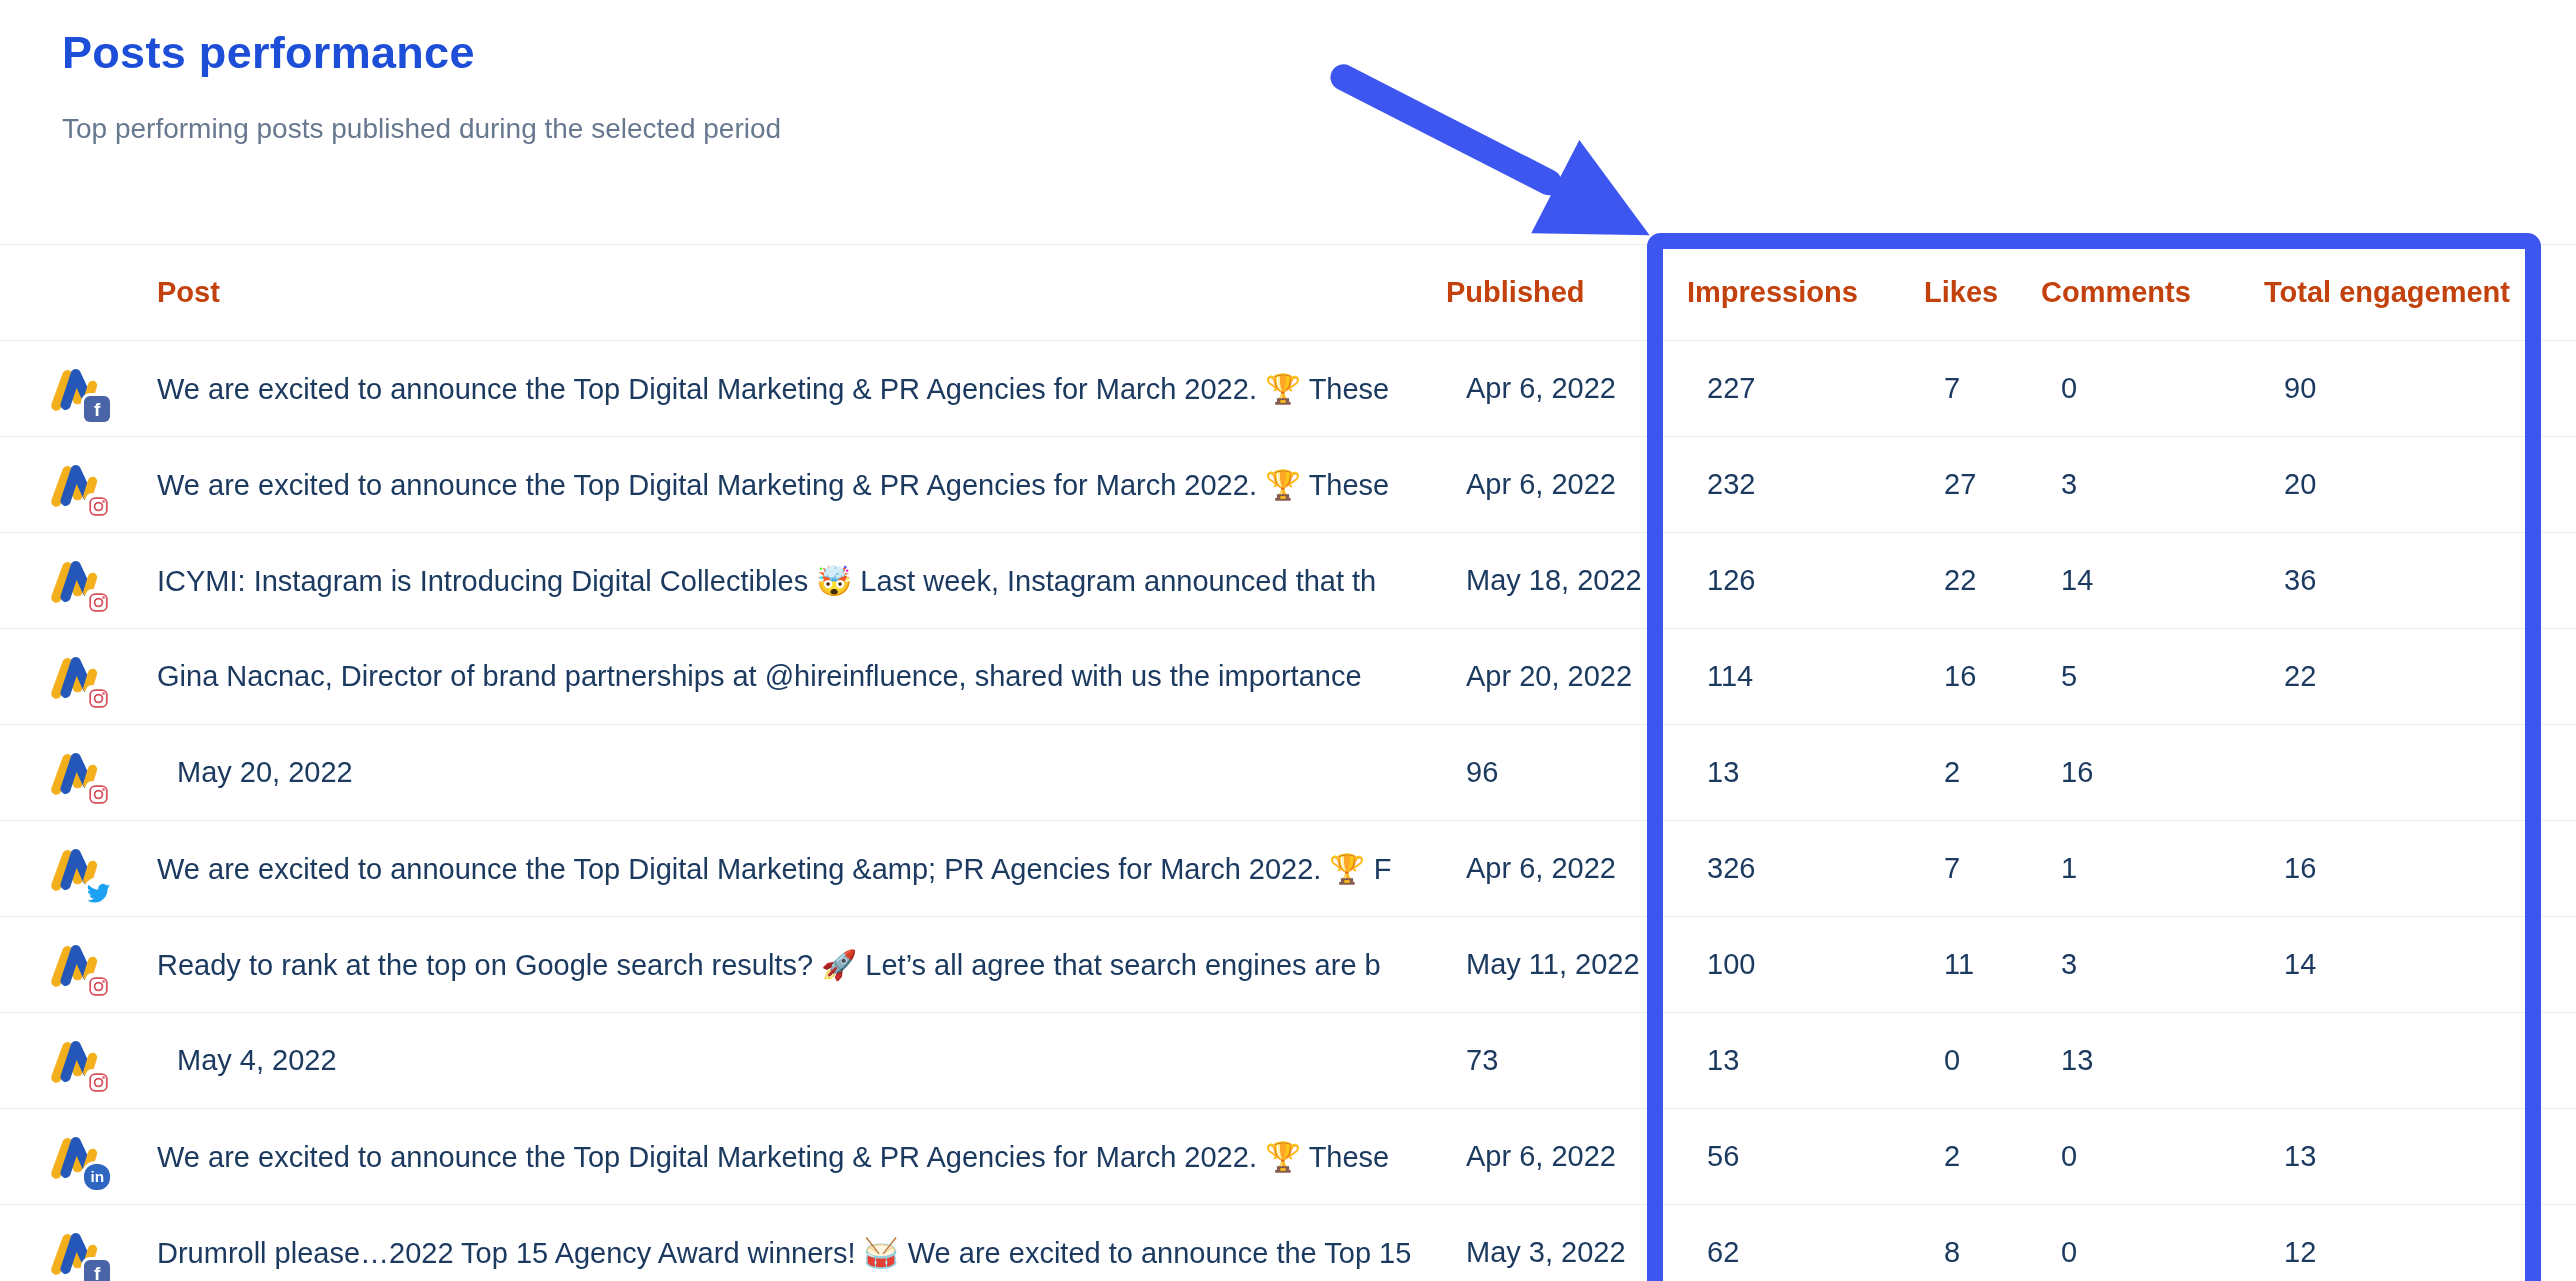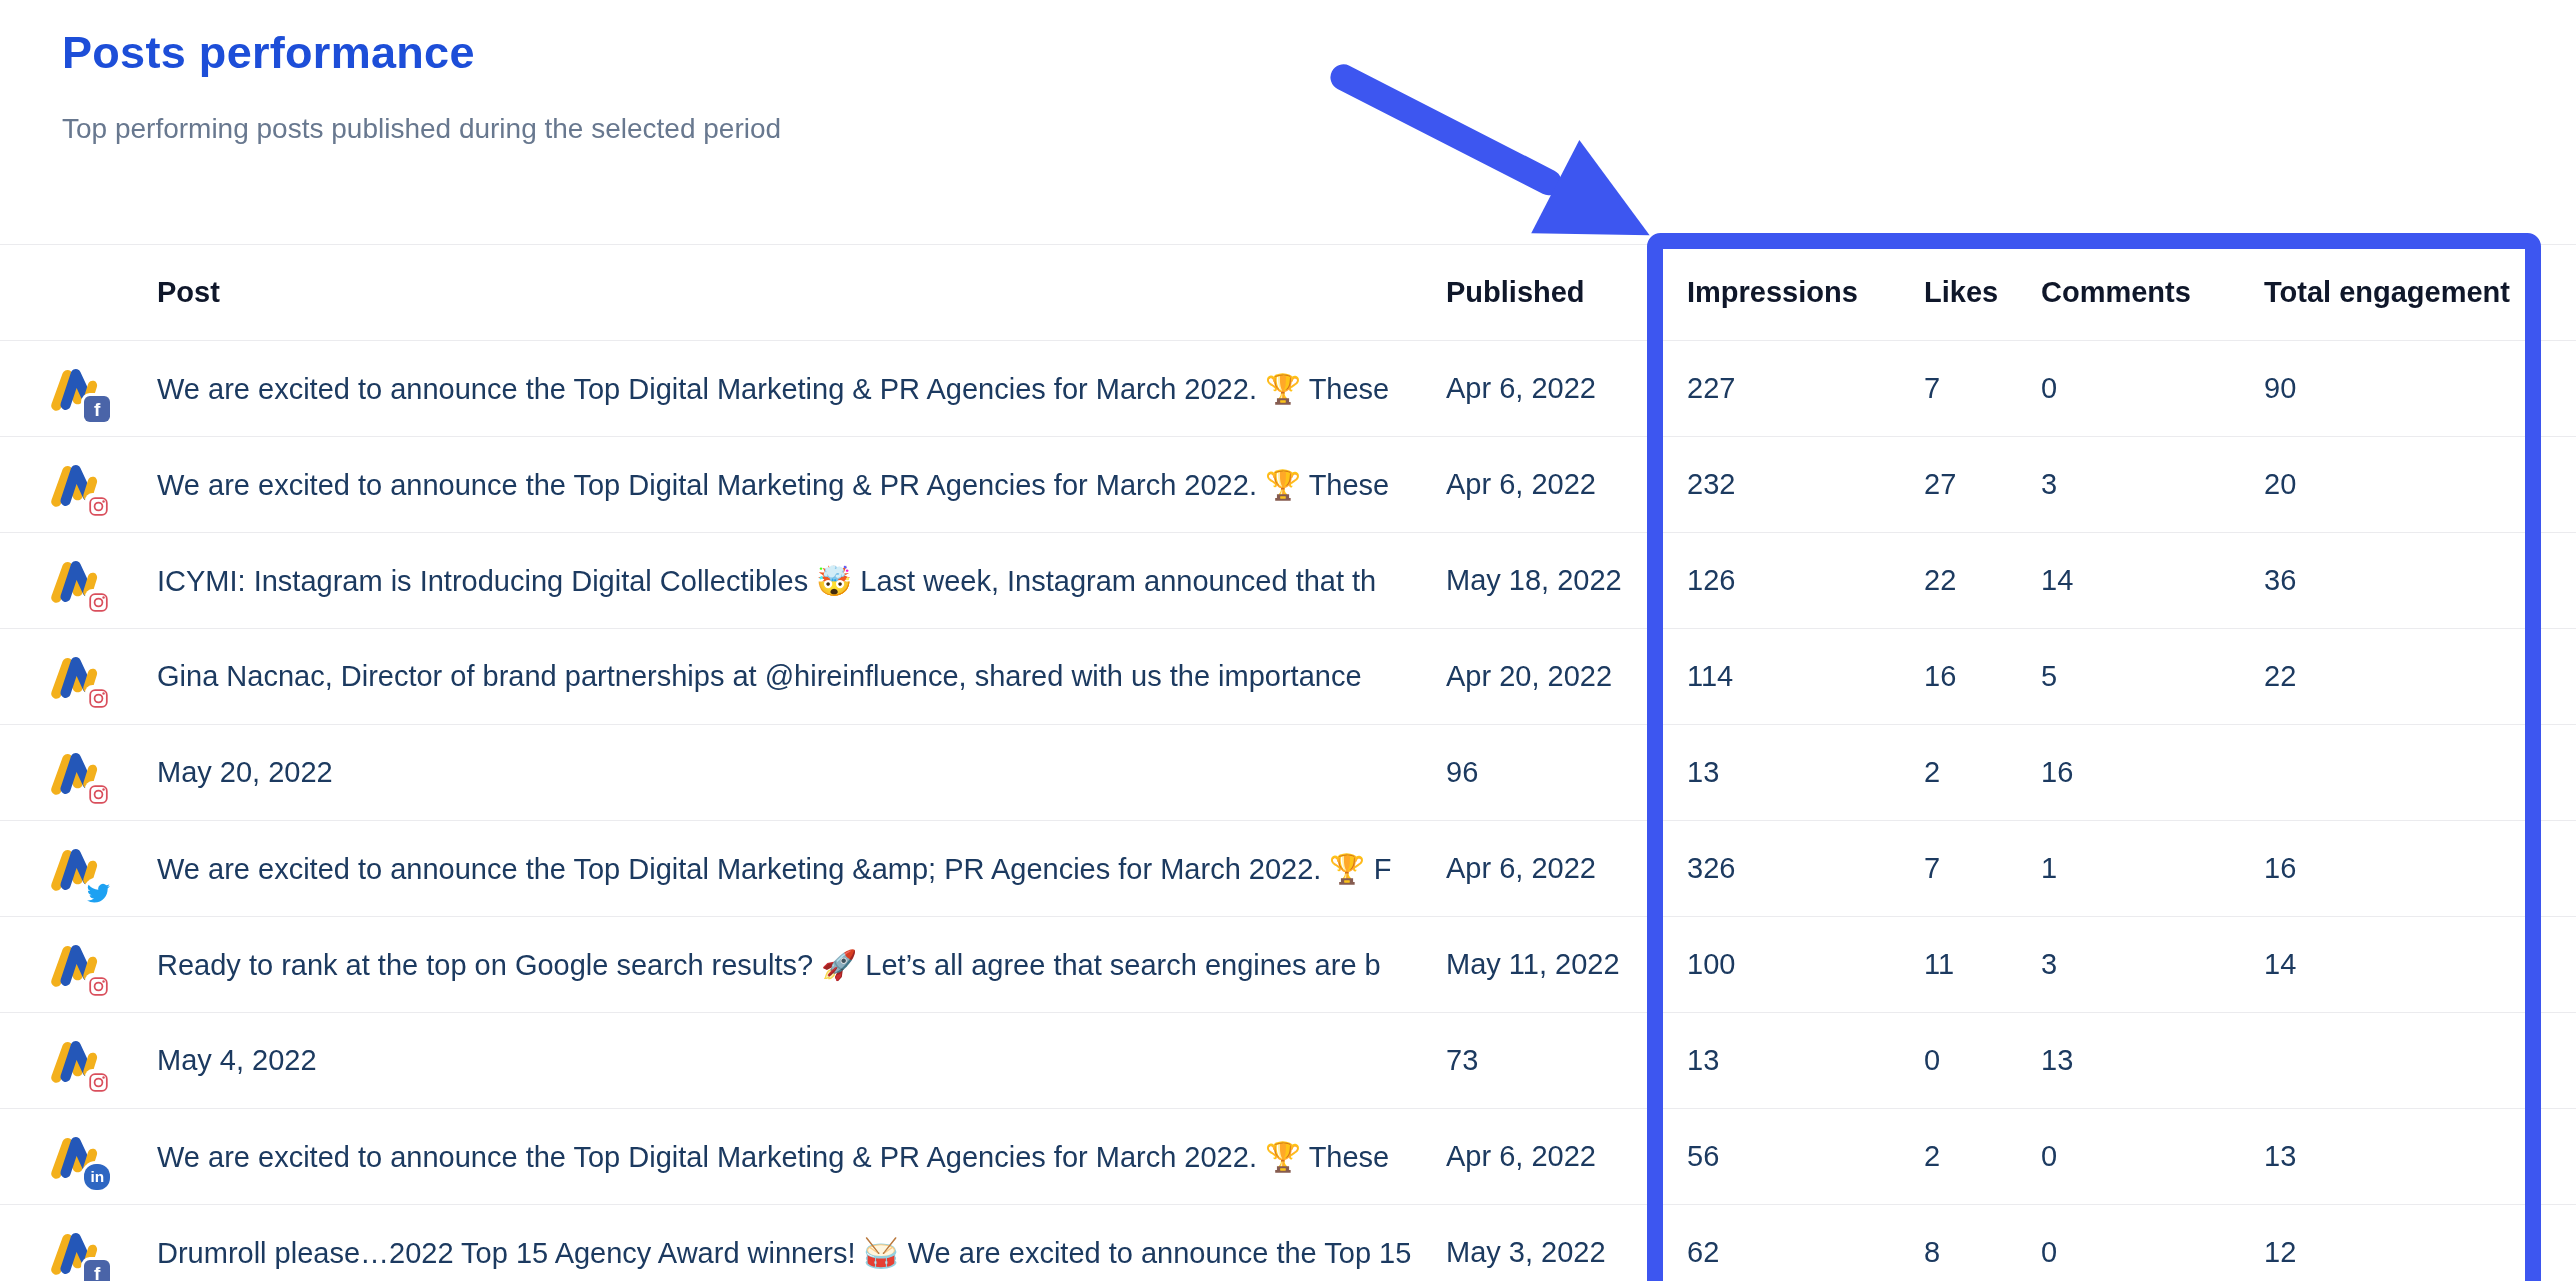--- a/index.html
+++ b/index.html
@@ -6,23 +6,23 @@
   body{width:2576px;height:1281px;overflow:hidden;font-family:"Liberation Sans",sans-serif;}
   .stage{position:relative;width:2576px;height:1281px;background:#ffffff;}
 
   .page-title{margin:27px 0 0 62px;font-size:45px;font-weight:700;color:#1d4ed8;letter-spacing:0.3px;}
   .page-subtitle{margin:34px 0 0 62px;font-size:28px;color:#68788f;}
 
   .table{position:absolute;top:217px;left:0;width:2576px;}
   .row{display:grid;grid-template-columns:118px 1289px 241px 237px 117px 223px 1fr;
        padding-left:39px;box-sizing:border-box;align-items:center;height:96px;
        border-top:1.9px solid #ebebee;background:#ffffff;}
-  .thead{font-weight:700;font-size:29px;color:#0f172a;}
+  .thead{font-weight:700;font-size:29px;color:#c2410c;}
   .th{white-space:nowrap;}
-  .cell{font-size:29px;color:#1c3a60;white-space:nowrap;}
+  .cell{font-size:29px;color:#1c3a60;white-space:nowrap;margin-left:20px;}
   .c-post{overflow:hidden;white-space:nowrap;padding-right:33px;}
   .post-link{font-size:29px;color:#1c3a60;text-decoration:underline;text-underline-offset:6.7px;
              text-decoration-thickness:1.9px;white-space:nowrap;cursor:pointer;}
 
   .logo-wrap{position:relative;width:52px;height:52px;margin-left:7.7px;}
   .logo-wrap svg{display:block;}
   .badge{position:absolute;display:flex;align-items:center;justify-content:center;line-height:1;}
   .badge-fb{right:-11.6px;bottom:-7.7px;width:26px;height:26px;background:#4a64a8;border-radius:5.8px;
             color:#fff;font-weight:700;font-size:19px;box-shadow:0 0 0 2.9px #fff;}
   .badge-ig{right:-13.5px;bottom:-9.6px;width:27px;height:27px;background:#fff;border-radius:7.7px;}

